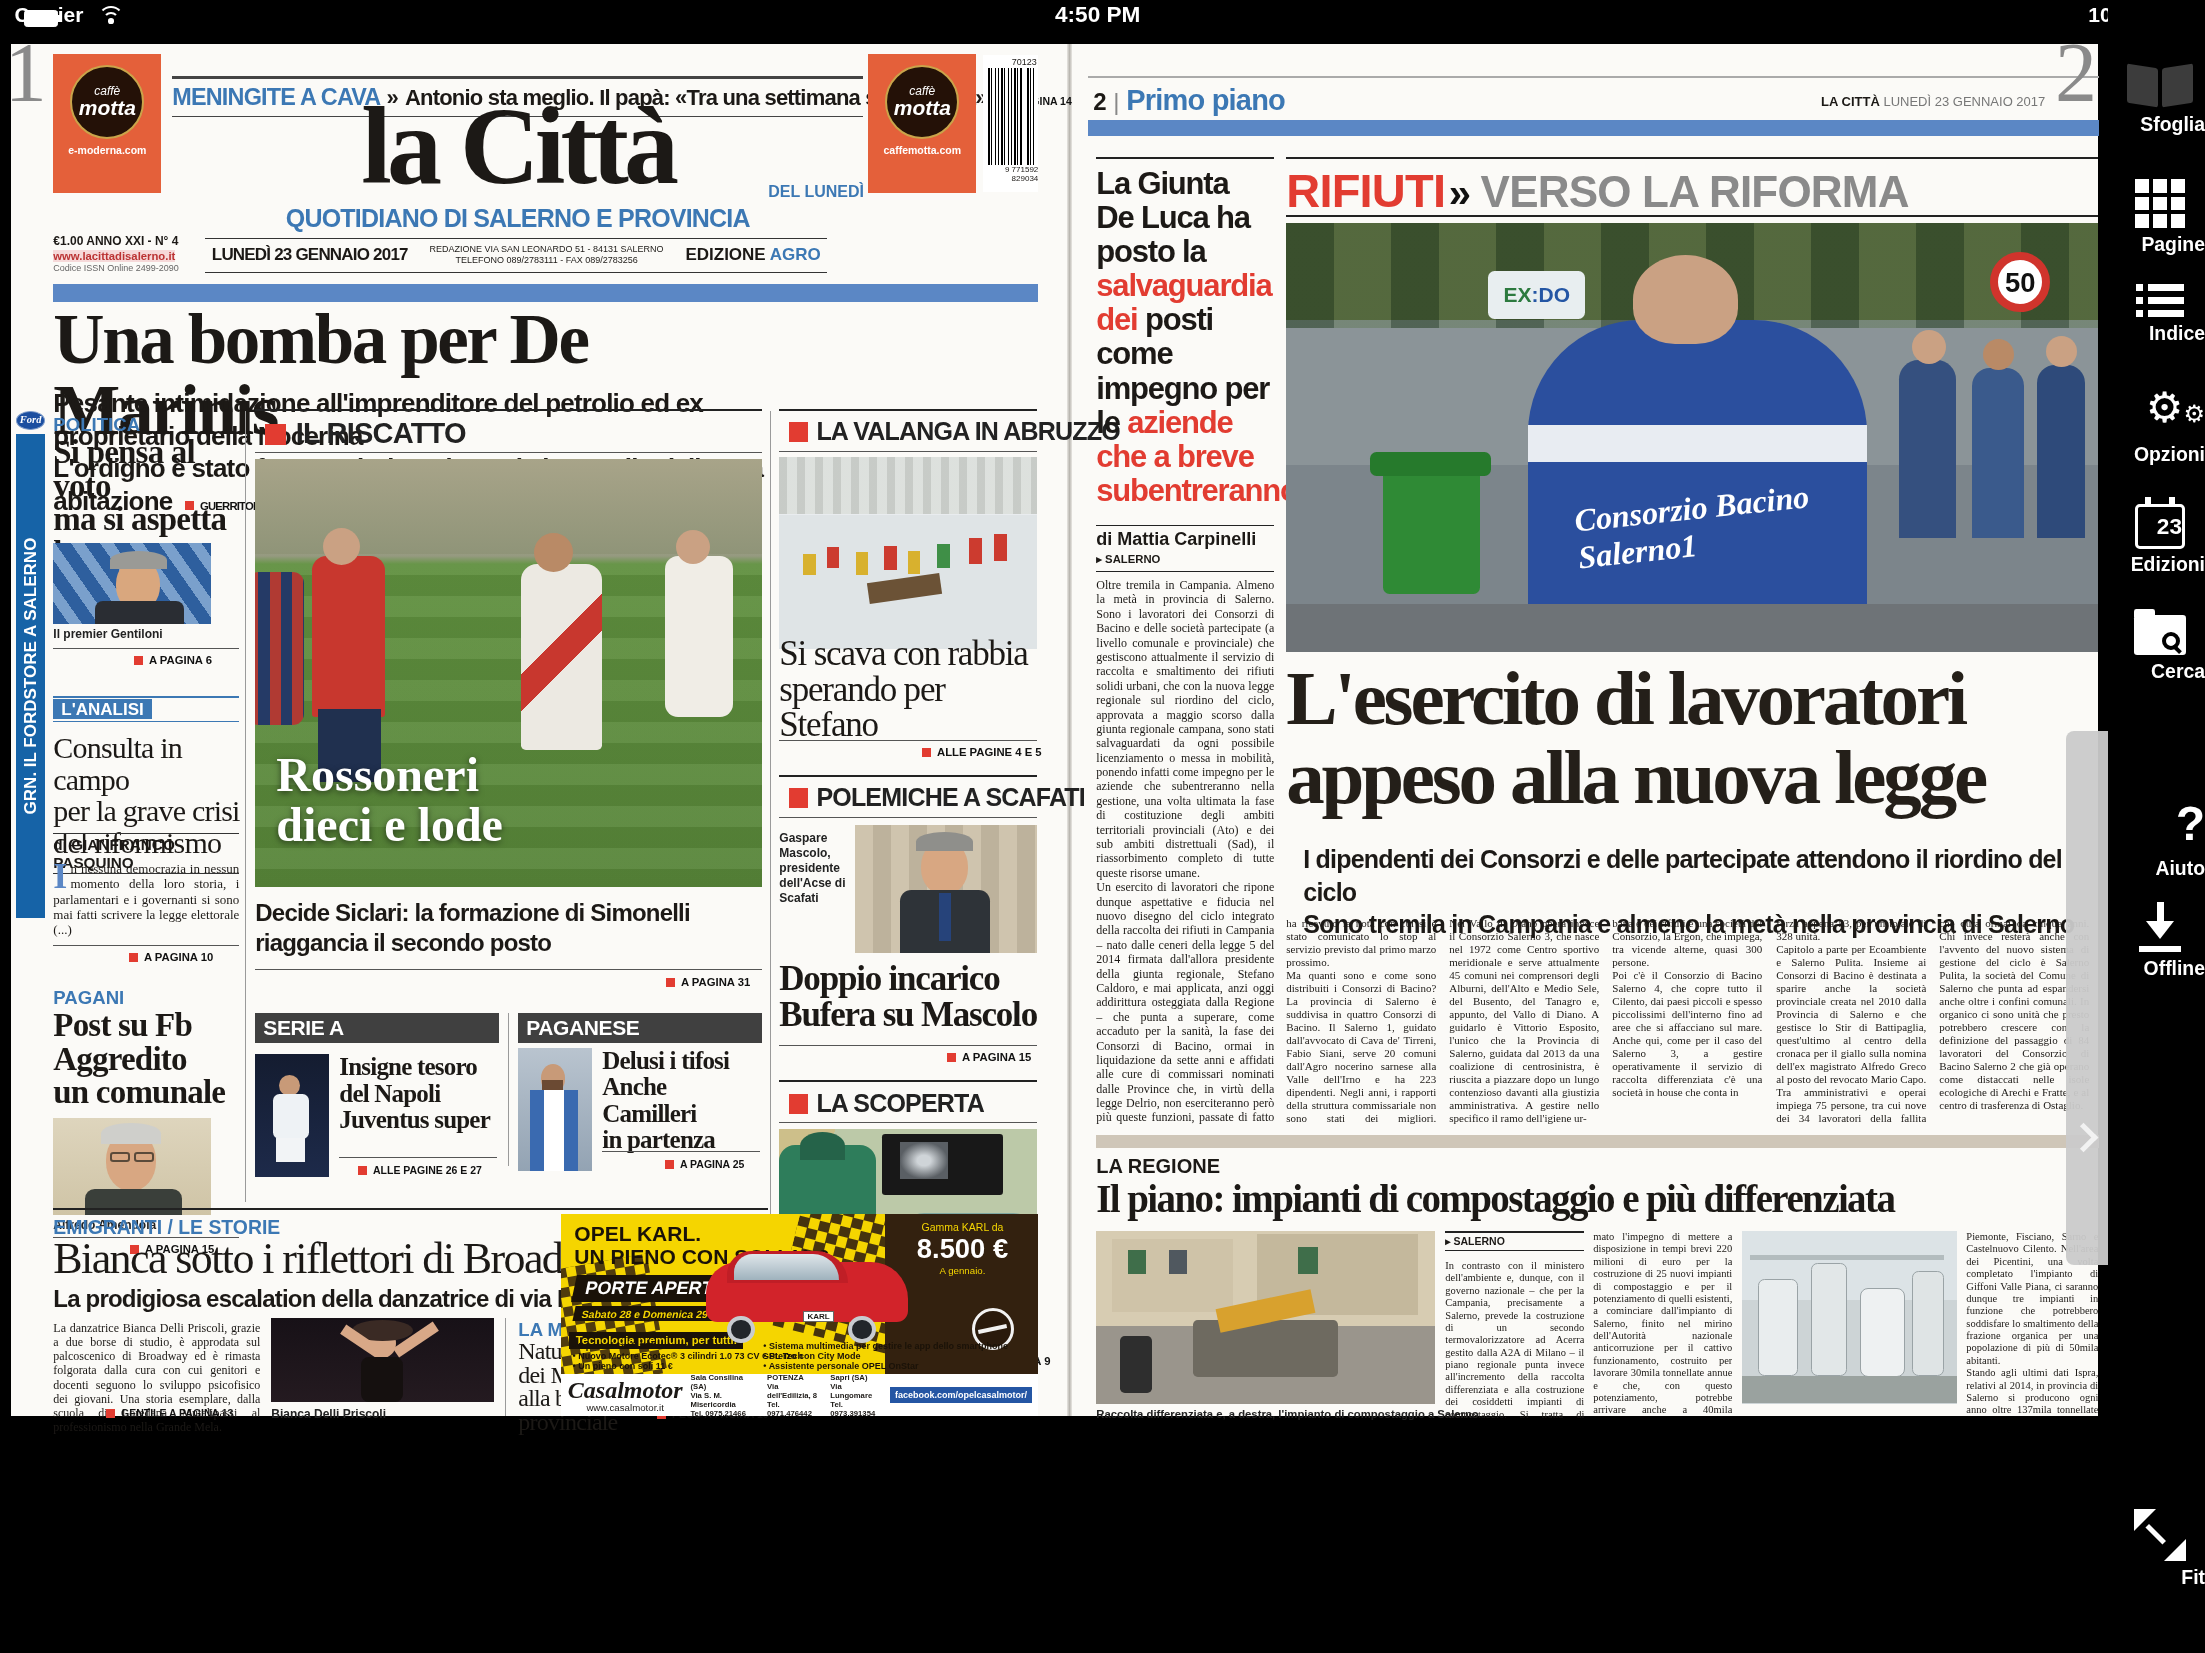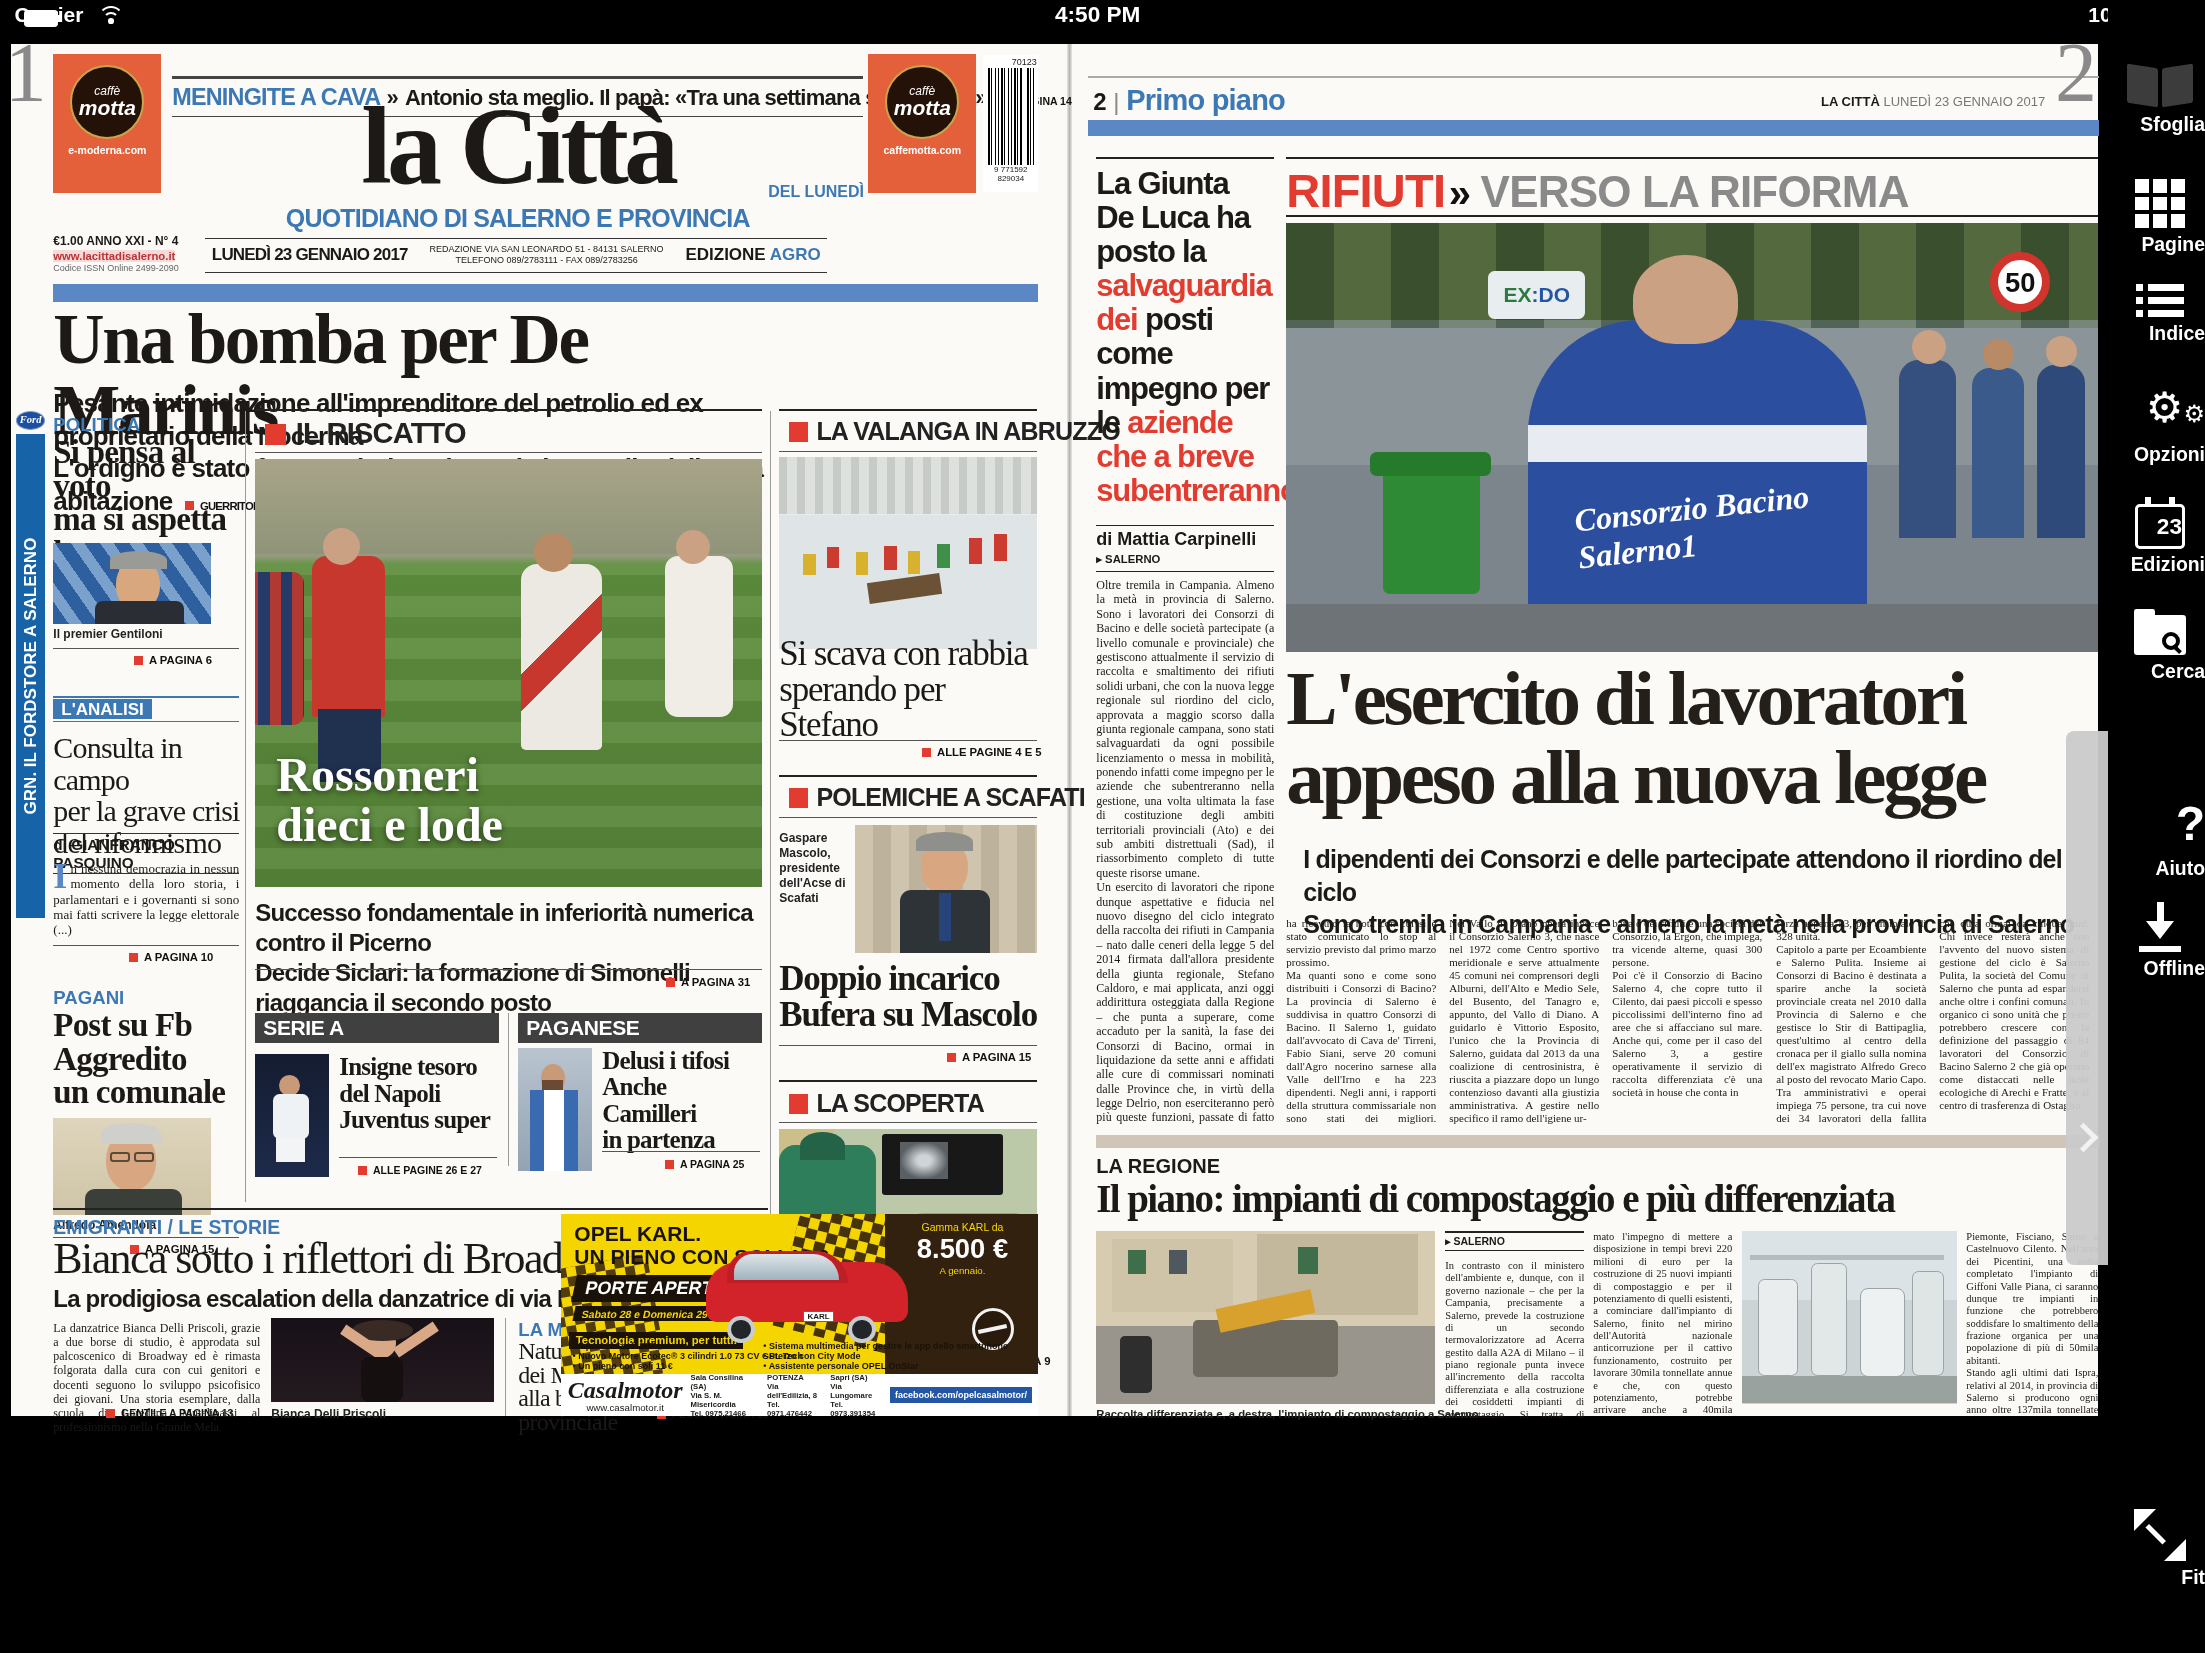--- a/index.html
+++ b/index.html
@@ -129,21 +129,21 @@
       <div class="circ">
         <div class="c1">caffè</div>
         <div class="c2">motta</div>
       </div>
       <div class="url">caffemotta.com</div>
     </div>
 
     <div class="abs" style="left:972px;top:11.3px;width:55px;height:137px;background:#fff">
       <div style="font-size:9px;text-align:right;padding:1.6px">70123</div>
       <div class="bars" style="height:97px;margin:0 4.8px"></div>
-      <div style="font-size:8px;text-align:center">9 771592 829034</div>
+      <div style="font-size:8px;text-align:right">9 771592 829034</div>
     </div>
 
     <div class="abs" style="left:42px;top:190px;width:145px">
       <div style="font-size:12px;font-weight:700">€1.00 ANNO XXI - N° 4</div>
       <div style="font-size:11.3px;font-weight:700;color:#b33;background:#f6d9d9;display:inline-block">www.lacittadisalerno.it</div>
       <div style="font-size:9px;color:#666">Codice ISSN Online 2499-2090</div>
     </div>
     <div class="abs" style="left:194px;top:194px;width:622px;border-top:1.6px solid #333;border-bottom:1.6px solid #333;padding:4.8px 6.5px;display:flex;justify-content:space-between;align-items:center">
       <span class="cond" style="font-size:17px">LUNEDÌ 23 GENNAIO 2017</span>
       <span style="font-size:9px;text-align:center;line-height:1.3">
@@ -220,21 +220,20 @@
       <div style="position:absolute;left:266px;top:121px;width:81px;height:145px;background:linear-gradient(135deg,transparent 42%,#c8372e 42% 58%,transparent 58%)"></div>
       <div style="position:absolute;left:410px;top:97px;width:68px;height:161px;background:#f0ede6;border-radius:13px"></div>
       <div style="position:absolute;left:421px;top:71px;width:34px;height:34px;background:#caa183;border-radius:50%"></div>
       <div class="serif" style="position:absolute;left:21px;top:291px;color:#fff;font-weight:700;font-size:48px;line-height:1.05;text-shadow:0 1.6px 6.5px rgba(0,0,0,0.55)">
         <div>Rossoneri</div>
         <div>dieci e lode</div>
       </div>
     </div>
 
     <div class="abs cond" style="left:244px;top:854px;width:507px;font-size:24px;line-height:1.25;font-weight:600">
-      <div>Successo fondamentale in inferiorità numerica contro il Picerno</div>
       <div>Decide Siclari: la formazione di Simonelli riaggancia il secondo posto</div>
     </div>
     <div class="hair" style="left:244px;top:925px;width:507px"></div>
     <div class="abs ref" style="left:655px;top:932px">A PAGINA 31</div>
 
     <div class="abs" style="left:244px;top:969px;width:244px">
       <div class="redbar">SERIE A</div>
       <div style="position:relative;height:129px;margin-top:11px">
         <div class="photo" style="left:0;top:0;width:74px;height:123px;background:linear-gradient(#141c30,#1d2a4a)">
           <div style="position:absolute;left:24px;top:21px;width:21px;height:21px;background:#c89a78;border-radius:50%"></div>

